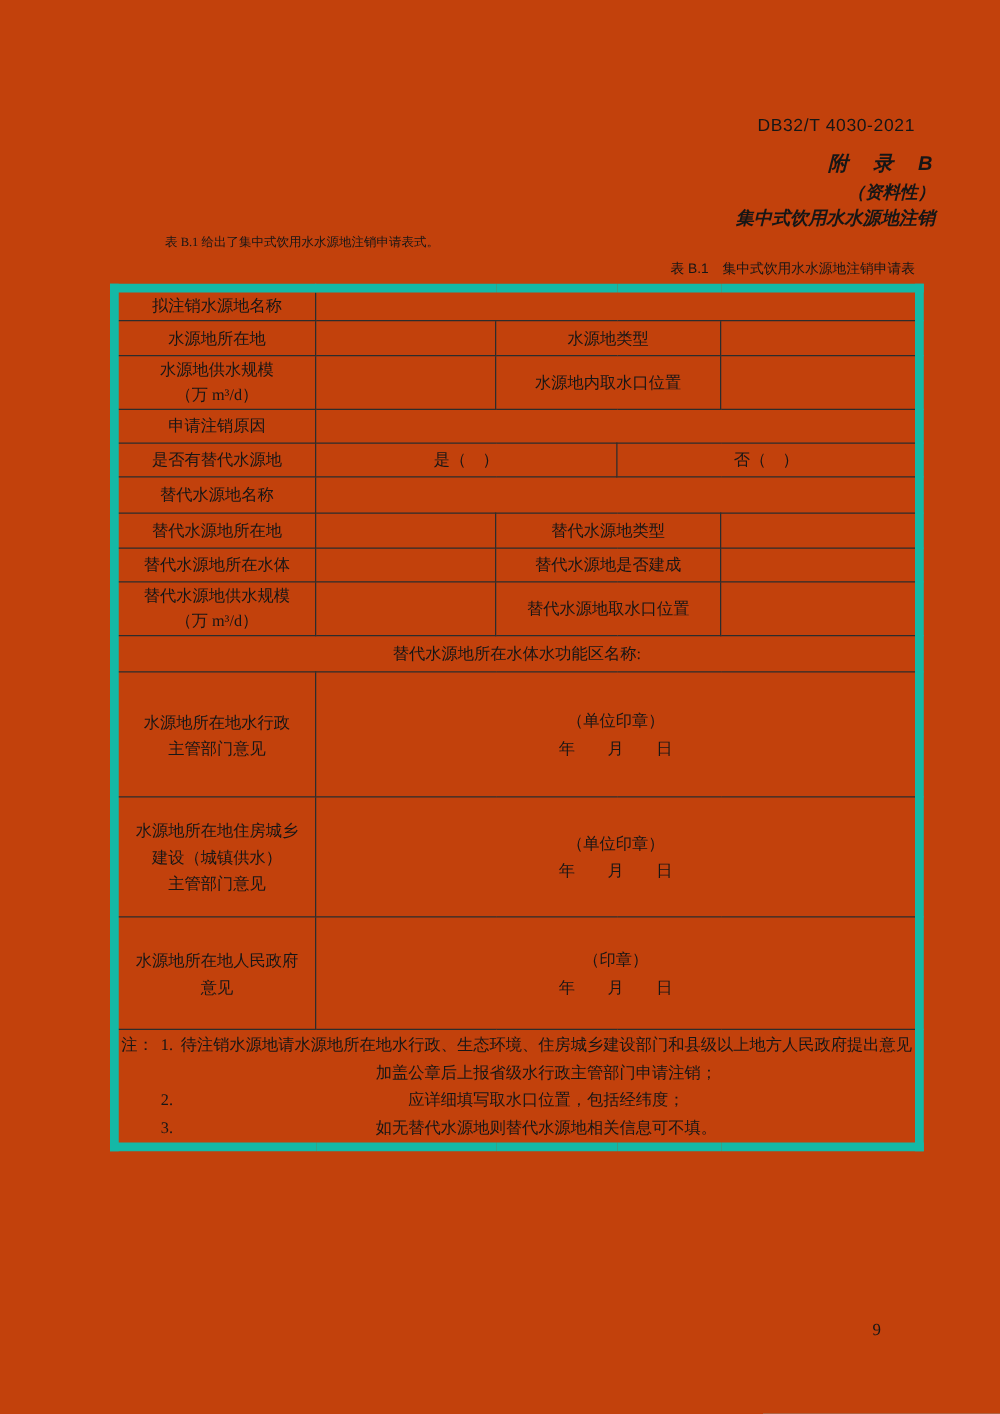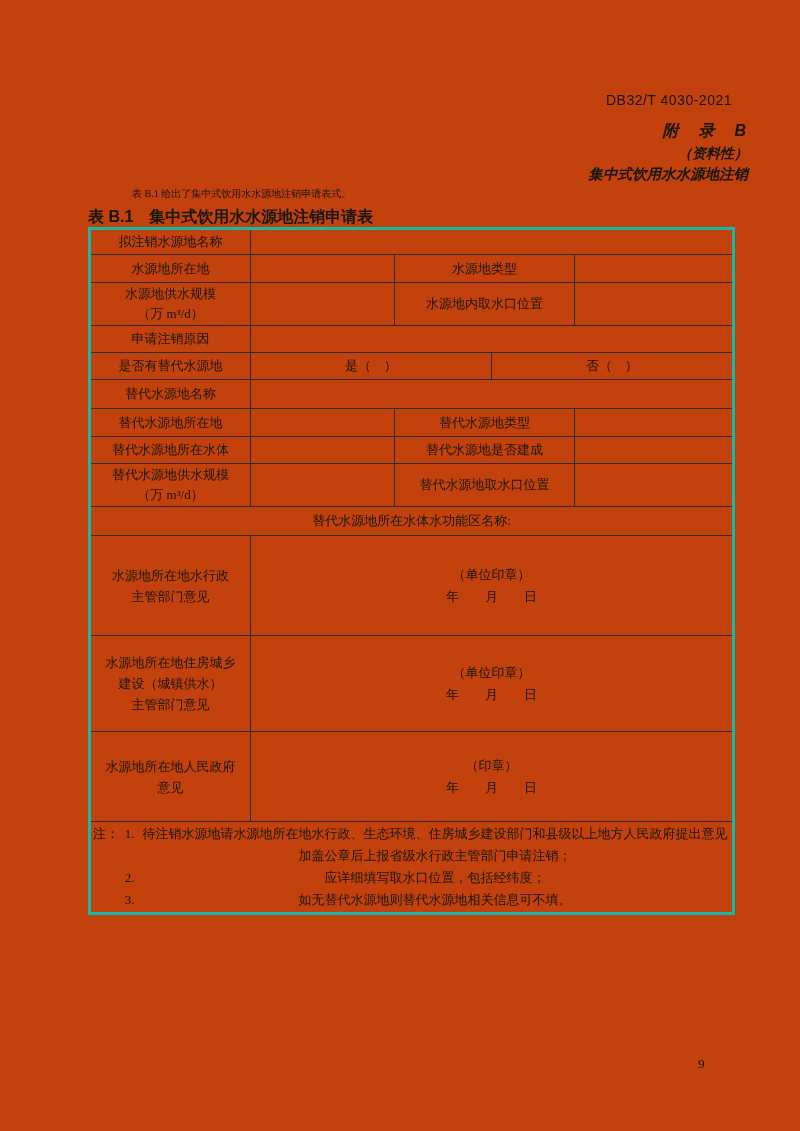--- a/index.html
+++ b/index.html
@@ -24,28 +24,28 @@
     font-style:italic;
   }
   .h-appendix{top:121px;font-size:16px;letter-spacing:2px;}
   .h-classification{top:145px;font-size:14px;}
   .h-title{top:165px;font-size:14.5px;}
   .intro{
     position:absolute;top:187px;left:132px;
     font-size:10px;
   }
   .tbl-caption{
-    position:absolute;top:207px;left:88px;width:644px;text-align:left;
+    position:absolute;top:207px;left:88px;width:644px;text-align:right;
     font-family:"Liberation Sans","DejaVu Sans",sans-serif;
-    font-weight:700;font-size:16px;
+    font-weight:400;font-size:11px;
   }
   table.form{
     position:absolute;top:227px;left:88px;width:644px;
     border-collapse:collapse;table-layout:fixed;
-    border:3px solid #14b8a6;
+    border:7px solid #14b8a6;
   }
   table.form td{
     border:1px solid #2c2c2c;
     font-size:13px;
     text-align:center;
     vertical-align:middle;
     padding:1px 2px;
     line-height:20px;
     overflow:hidden;
   }

